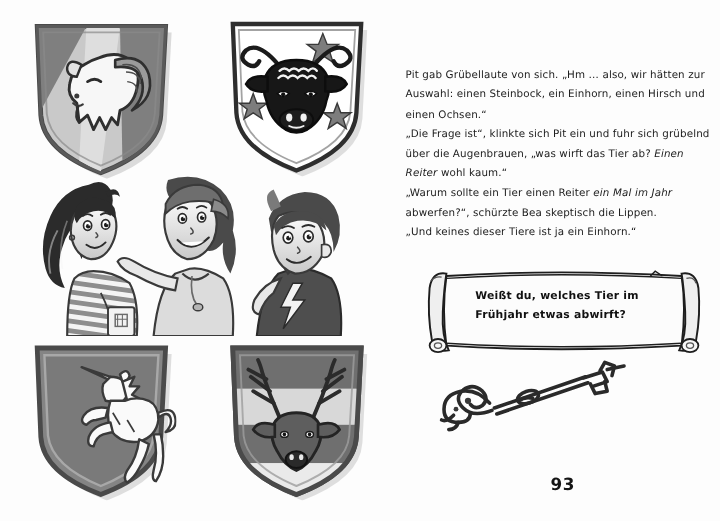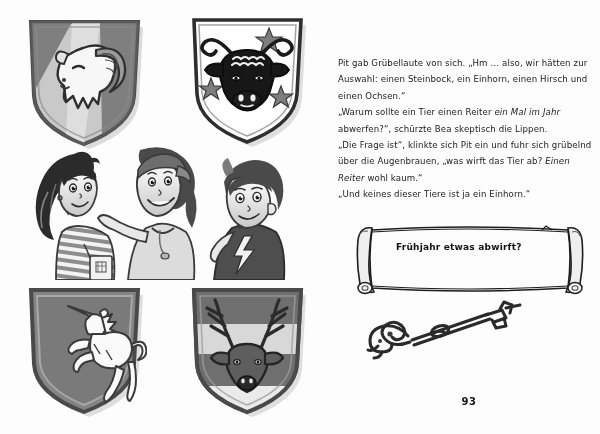--- a/index.html
+++ b/index.html
@@ -104,21 +104,21 @@
   }
 
   
   .page-number {
     position: absolute;
     left: 0;
     top: 396px;
     width: 262px;
     text-align: center;
     font-family: "DejaVu Sans", sans-serif;
-    font-size: 10px;
+    font-size: 14px;
     font-weight: bold;
     color: #151515;
     letter-spacing: 0.5px;
   }
 </style>
 </head>
 <body>
 
 <div class="page">
 
@@ -400,24 +400,24 @@
         </g>
       </svg>
     </div>
   </div>
 
   <div class="text-col">
 
     <div class="body-text">
       <p>Pit gab Grübellaute von sich. „Hm … also, wir hätten zur Auswahl: einen Steinbock, ein Einhorn, einen Hirsch und einen Ochsen.“</p>
       <p>
-        <span>„Warum sollte ein Tier einen Reiter </span><em>ein Mal im Jahr</em><span> abwerfen?“, schürzte Bea skeptisch die Lippen.</span>
+        <span>„Die Frage ist“, klinkte sich Pit ein und fuhr sich grübelnd über die Augenbrauen, „was wirft das Tier ab? </span><em>Einen Reiter</em><span> wohl kaum.“</span>
       </p>
       <p>
-        <span>„Die Frage ist“, klinkte sich Pit ein und fuhr sich grübelnd über die Augenbrauen, „was wirft das Tier ab? </span><em>Einen Reiter</em><span> wohl kaum.“</span>
+        <span>„Warum sollte ein Tier einen Reiter </span><em>ein Mal im Jahr</em><span> abwerfen?“, schürzte Bea skeptisch die Lippen.</span>
       </p>
       <p>„Und keines dieser Tiere ist ja ein Einhorn.“</p>
     </div>
 
     <div class="scroll-slot">
       <svg viewBox="0 0 248 76" width="248" height="76" style="position:absolute;left:0;top:0;">
 
         <path d="M26 8 Q120 2 222 8 Q226 34 222 66 Q120 72 26 66 Q22 36 26 8 Z" fill="#fcfcfc" stroke="#1e1e1e" stroke-width="1.6"></path>
 
         <path d="M26 10 Q120 4 222 10" fill="none" stroke="#1e1e1e" stroke-width="1.2"></path>
@@ -429,20 +429,21 @@
         <path d="M13 12 Q17 8 22 9" fill="none" stroke="#555555" stroke-width="1"></path>
 
         <path d="M222 6 Q234 4 236 18 Q238 40 234 62 Q230 72 220 70 Q226 58 225 38 Q224 18 222 6 Z" fill="#efefef" stroke="#1e1e1e" stroke-width="1.6"></path>
         <ellipse cx="229" cy="66" rx="7" ry="5.5" fill="#f7f7f7" stroke="#1e1e1e" stroke-width="1.5"></ellipse>
         <ellipse cx="229" cy="66" rx="3" ry="2.3" fill="none" stroke="#555555" stroke-width="1.1"></ellipse>
         <path d="M226 10 Q232 8 234 14" fill="none" stroke="#555555" stroke-width="1"></path>
 
         <path d="M196 8 L200 4 L206 8" fill="none" stroke="#1e1e1e" stroke-width="1.2"></path>
       </svg>
       <div class="scroll-text">
+        <div>Weißt du, welches Tier im</div>
         <div>Frühjahr etwas abwirft?</div>
       </div>
     </div>
 
     <div class="key-slot">
       <svg viewBox="0 0 180 62" width="180" height="62">
         <g fill="none" stroke="#2a2a2a" stroke-width="3" stroke-linecap="round" stroke-linejoin="round">
 
           <path d="M52 40 L128 14"></path>
           <path d="M54 45 L130 19"></path>

